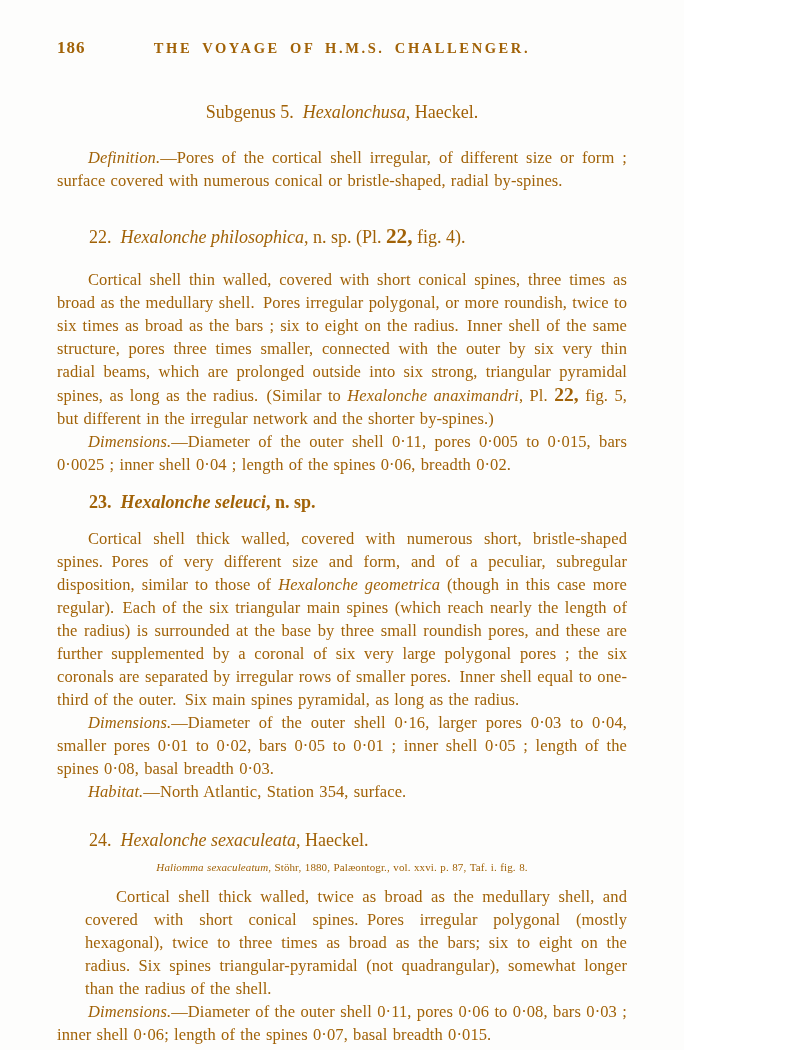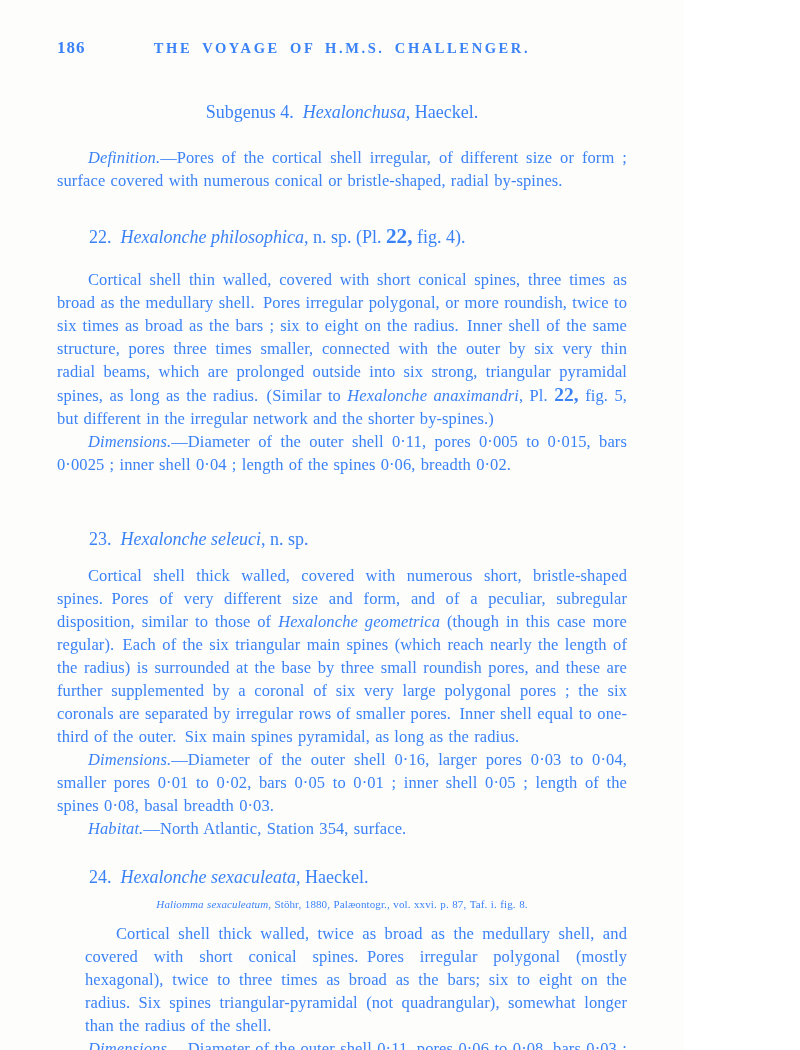--- a/index.html
+++ b/index.html
@@ -9,21 +9,21 @@
   }
   .page {
     position: relative;
     width: 684px;
     height: 1050px;
     box-sizing: border-box;
     padding: 36px 57px 0 57px;
     background: #fdfdfc;
     overflow: hidden;
     font-family: "Liberation Serif", "DejaVu Serif", serif;
-    color: #3b82f6;
+    color: #a16207;
   }
   
   .running-head {
     position: relative;
     text-align: center;
     height: 23px;
     line-height: 23px;
   }
   .pagenum {
     position: absolute;
@@ -49,21 +49,21 @@
   }
   .species-heading {
     margin: 0;
     padding-left: 32px;
     font-size: 18px;
     font-weight: normal;
     line-height: 23px;
     text-align: left;
   }
   .mt-h22 { margin-top: 33px; }
-  .mt-h23 { margin-top: 52px; }
+  .mt-h23 { margin-top: 15px; font-weight: bold; }
   .mt-h24 { margin-top: 26px; }
   
   .para {
     margin: 0;
     font-size: 16.5px;
     line-height: 23px;
     text-align: justify;
     text-indent: 31px;
     letter-spacing: 0.1px;
     word-spacing: 0.06em;
@@ -95,21 +95,21 @@
 </head>
 <body>
 
 <div class="page">
 
   <header class="running-head">
     <span class="pagenum">186</span>
     <span class="running-title">THE VOYAGE OF H.M.S. CHALLENGER.</span>
   </header>
 
-  <h2 class="subgenus"><span>Subgenus 4. </span><span style="font-style: italic;">Hexalonchusa</span><span>, Haeckel.</span></h2>
+  <h2 class="subgenus"><span>Subgenus 5. </span><span style="font-style: italic;">Hexalonchusa</span><span>, Haeckel.</span></h2>
 
   <p class="para mt-def"><span style="font-style: italic;">Definition.</span><span>—Pores of the cortical shell irregular, of different size or form ; surface covered with numerous conical or bristle-shaped, radial by-spines.</span></p>
 
   <section>
     <h3 class="species-heading mt-h22"><span>22. </span><span style="font-style: italic;">Hexalonche philosophica</span><span>, n. sp. (Pl. </span><span class="lg" style="font-weight: bold;">22,</span><span> fig. 4).</span></h3>
     <p class="para mt-desc"><span>Cortical shell thin walled, covered with short conical spines, three times as broad as the medullary shell. Pores irregular polygonal, or more roundish, twice to six times as broad as the bars ; six to eight on the radius. Inner shell of the same structure, pores three times smaller, connected with the outer by six very thin radial beams, which are prolonged outside into six strong, triangular pyramidal spines, as long as the radius. (Similar to </span><span style="font-style: italic;">Hexalonche anaximandri</span><span>, Pl. </span><span class="lg" style="font-weight: bold;">22,</span><span> fig. 5, but different in the irregular network and the shorter by-spines.)</span></p>
     <p class="para"><span style="font-style: italic;">Dimensions.</span><span>—Diameter of the outer shell 0·11, pores 0·005 to 0·015, bars 0·0025 ; inner shell 0·04 ; length of the spines 0·06, breadth 0·02.</span></p>
   </section>
 
   <section>

